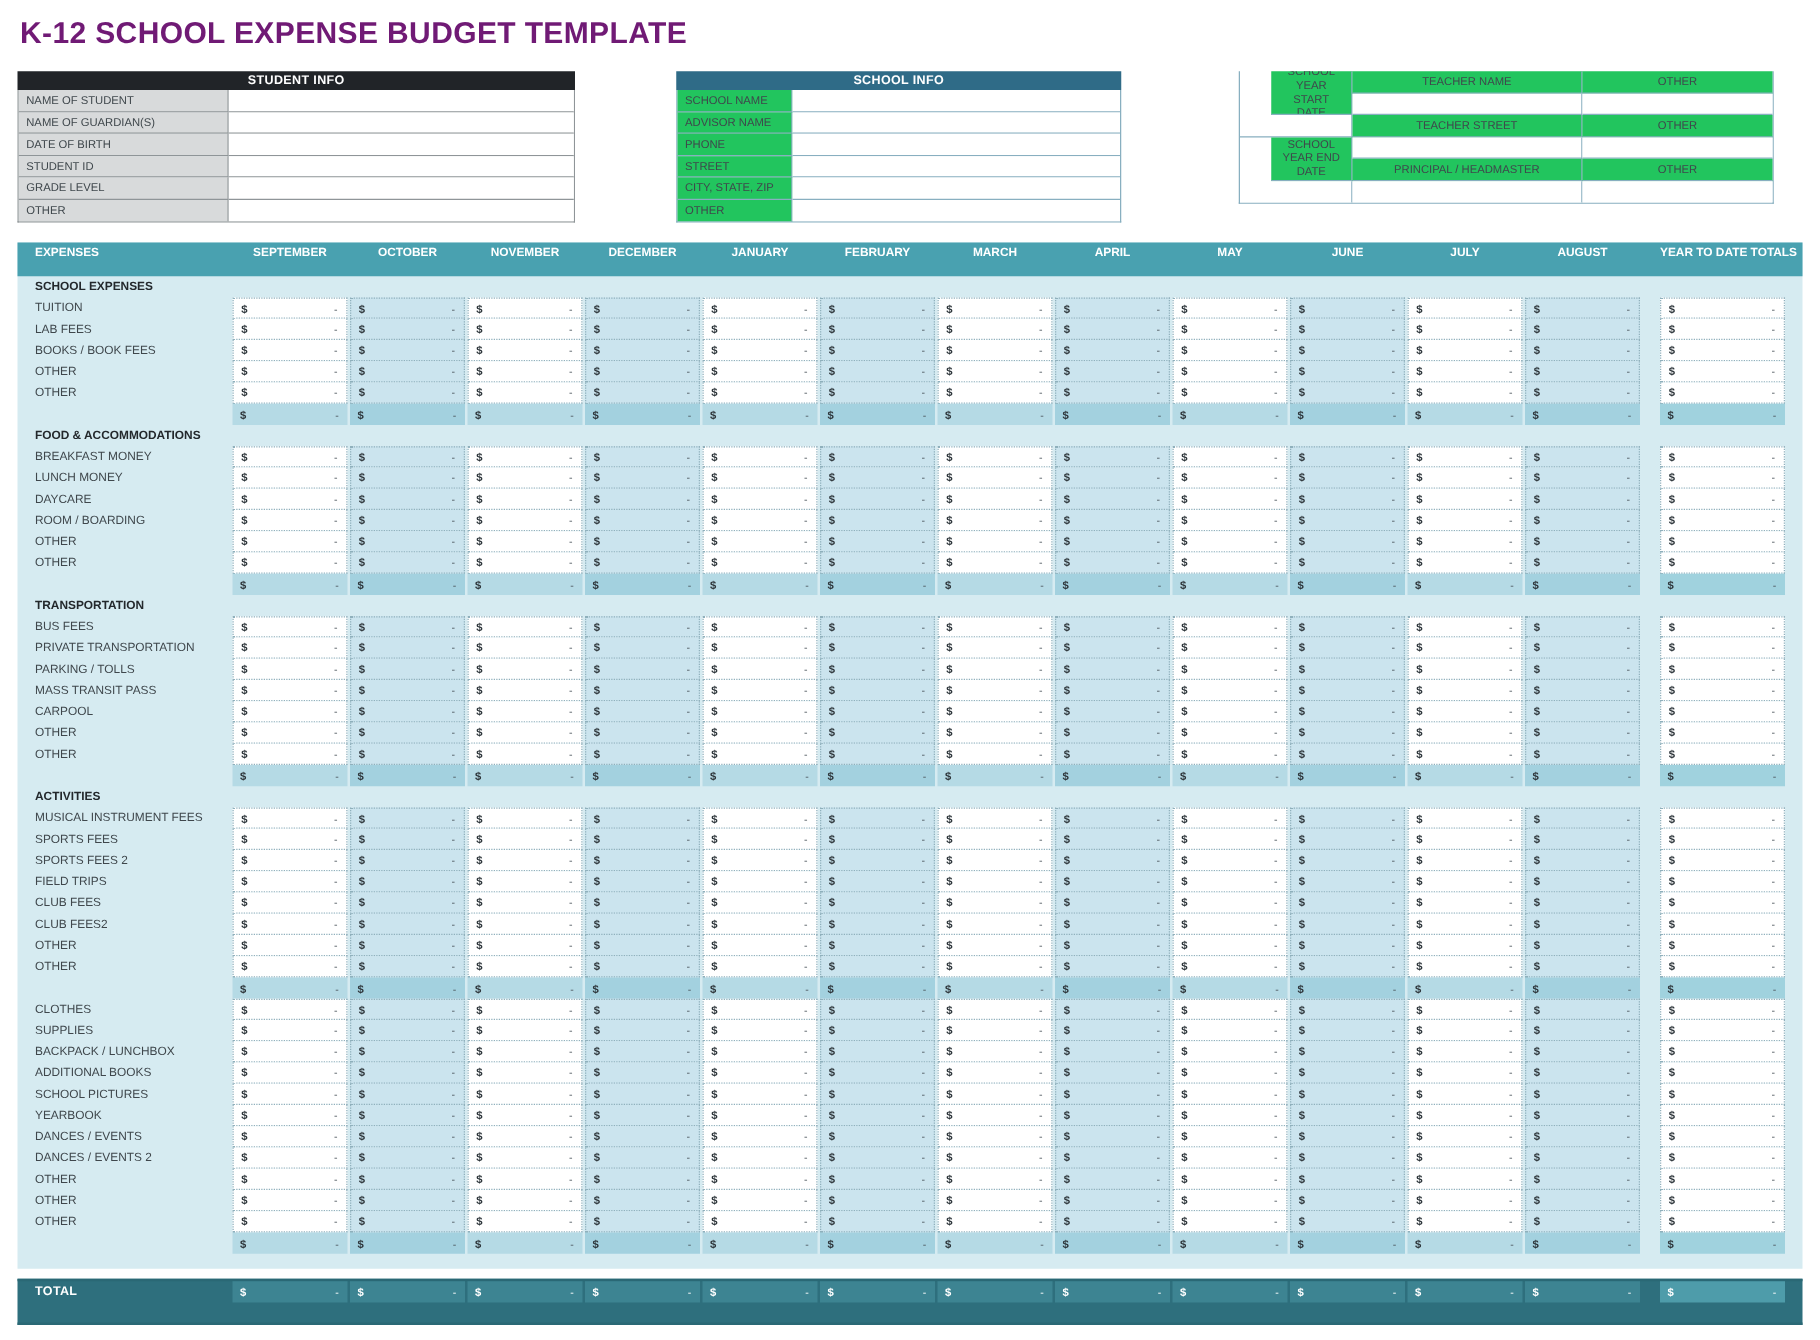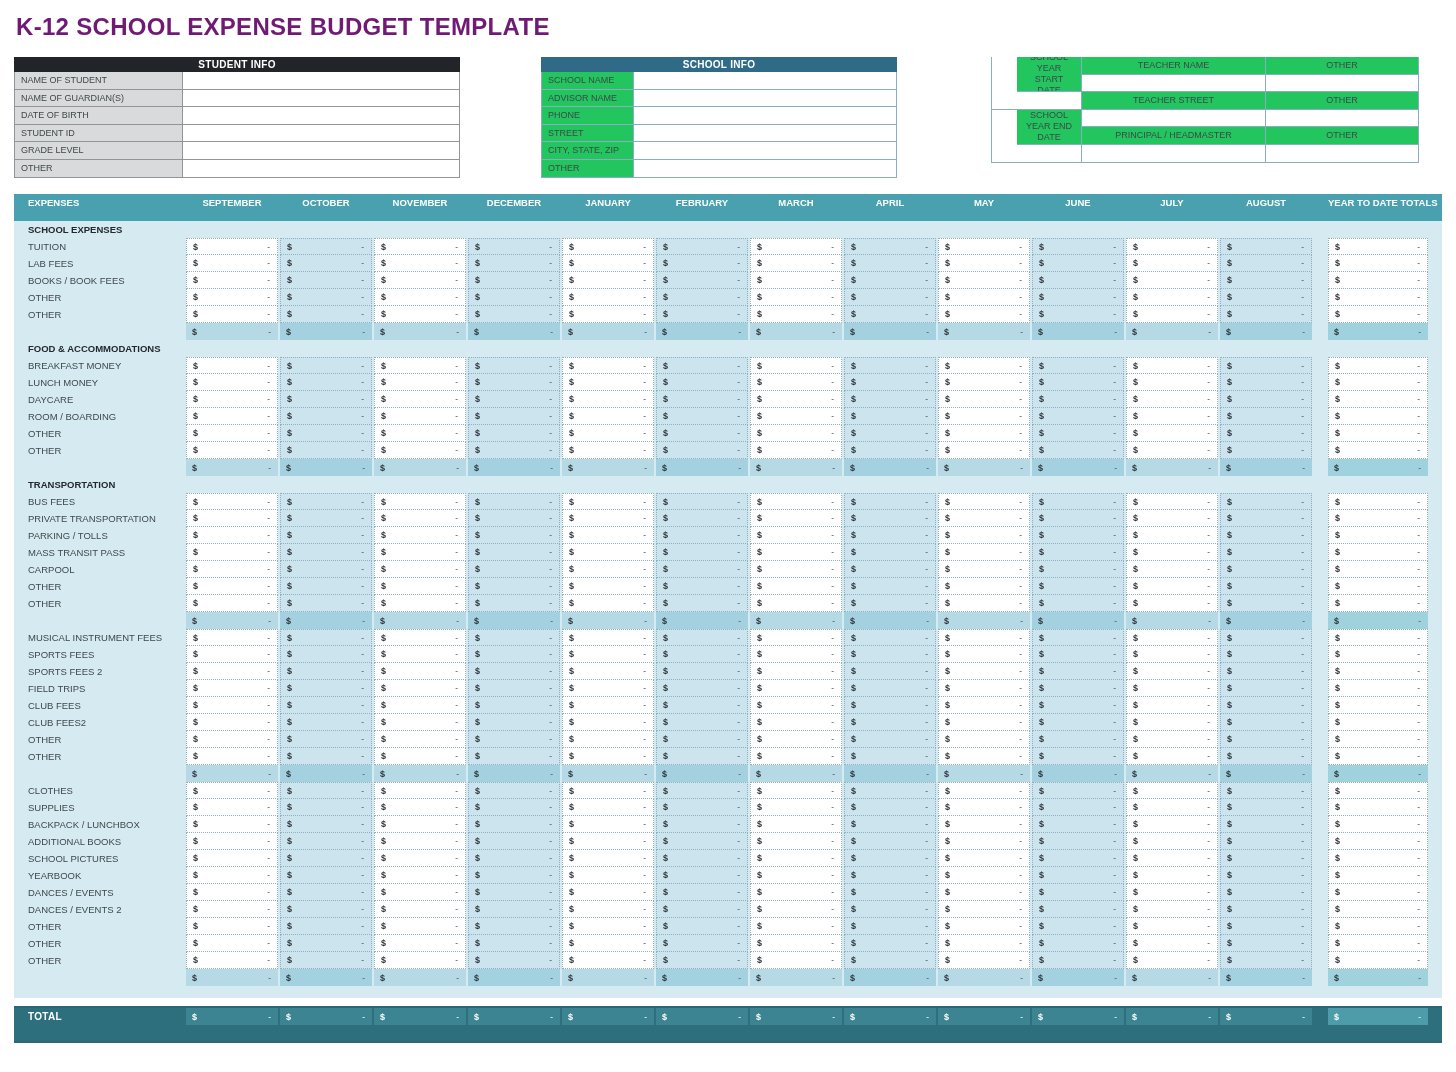--- a/index.html
+++ b/index.html
@@ -1318,20 +1318,21 @@
       <div class="cell even">
         <div class="cur">$</div>
         <div class="val">-</div>
       </div>
       <div></div>
       <div class="cell ytd">
         <div class="cur">$</div>
         <div class="val">-</div>
       </div>
     </div>
+    <div class="seclabel">ACTIVITIES</div>
     <div class="grid row first">
       <div class="rlabel">MUSICAL INSTRUMENT FEES</div>
       <div class="cell odd">
         <div class="cur">$</div>
         <div class="val">-</div>
       </div>
       <div class="cell even">
         <div class="cur">$</div>
         <div class="val">-</div>
       </div>

